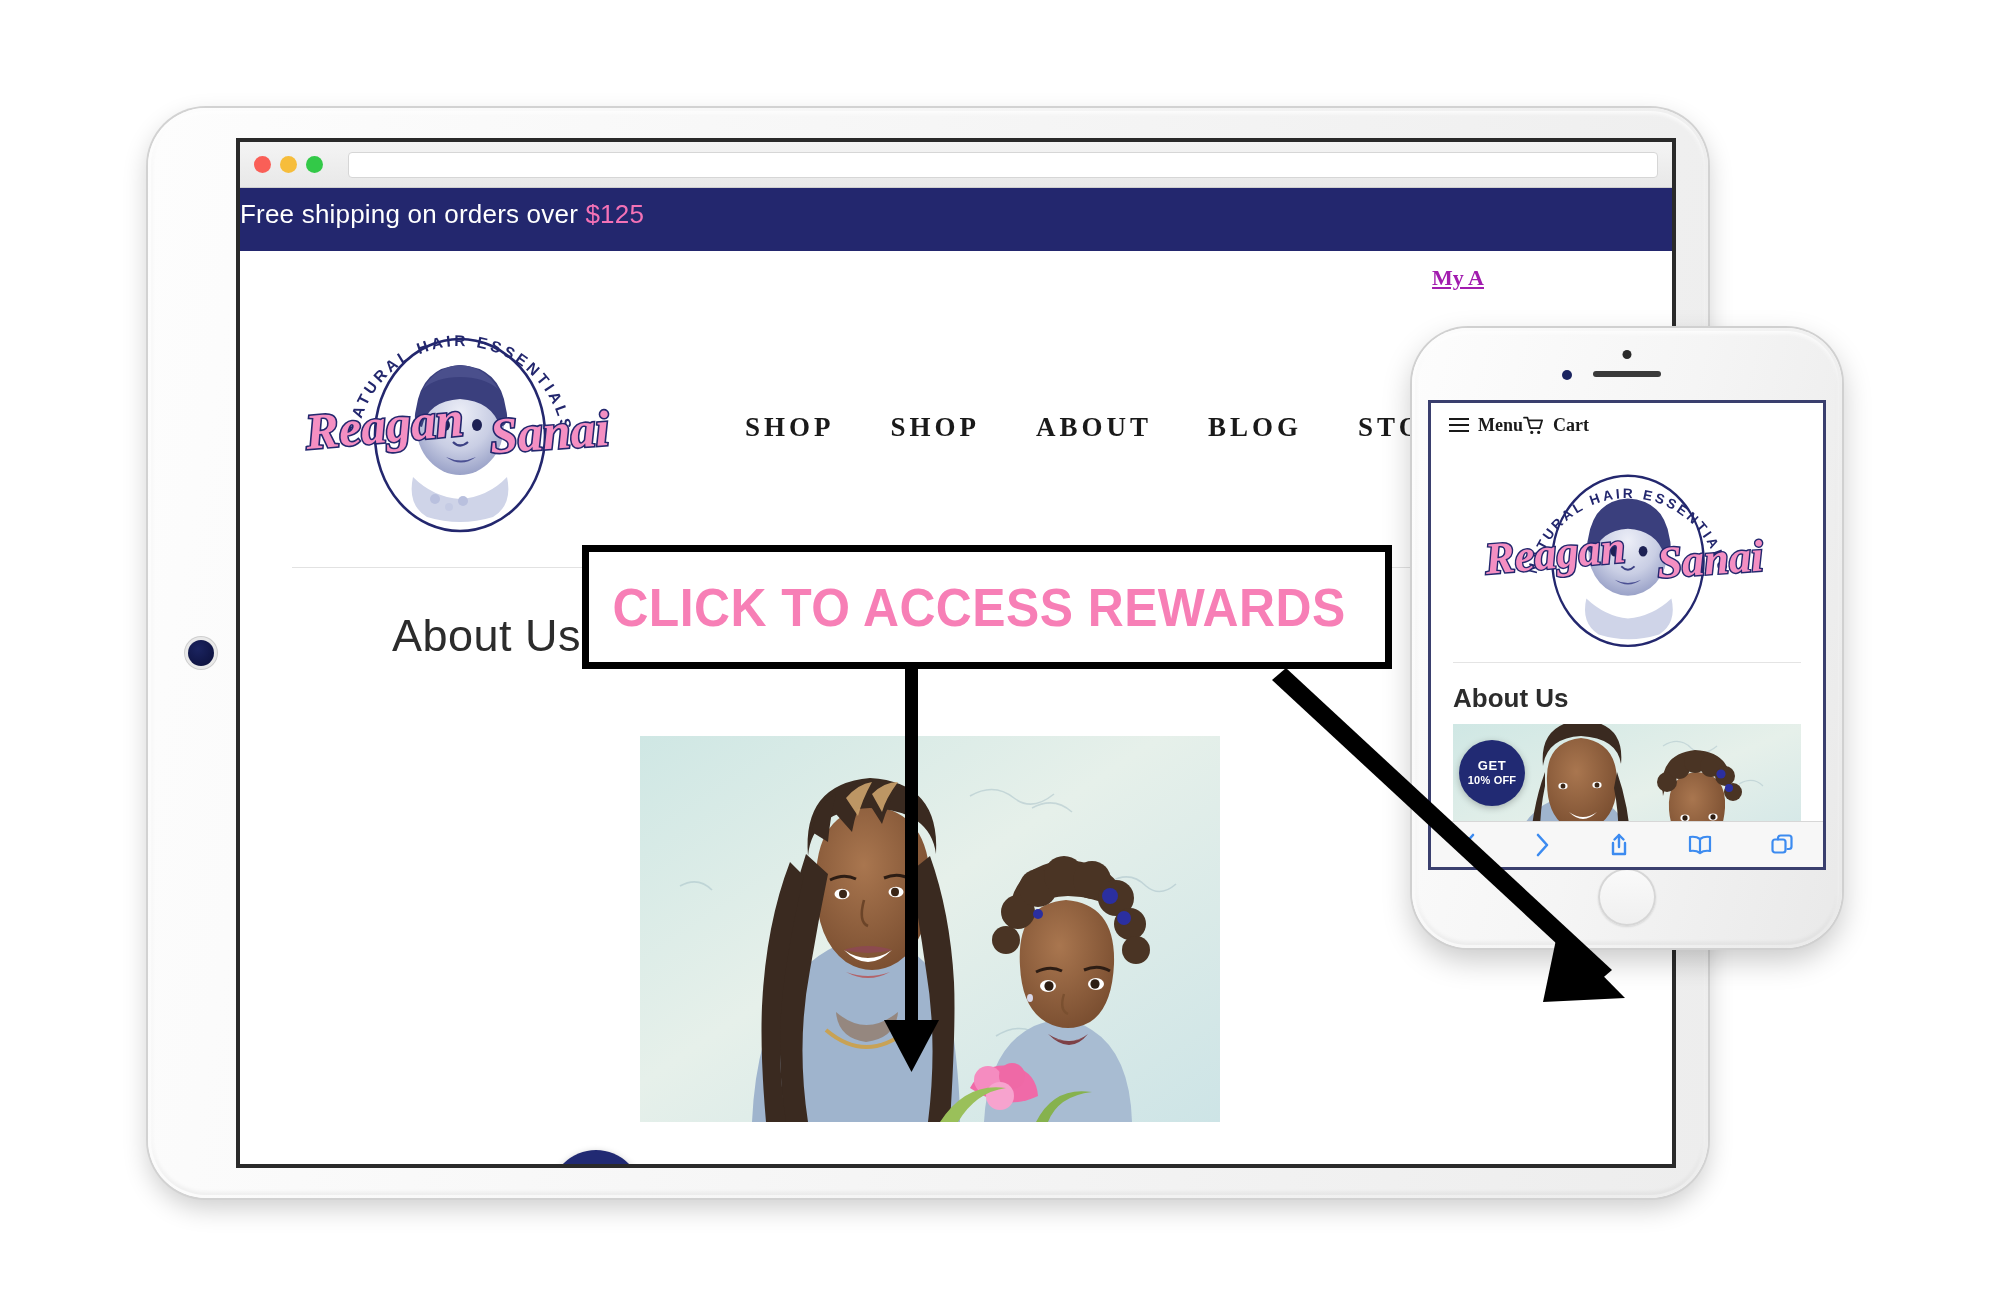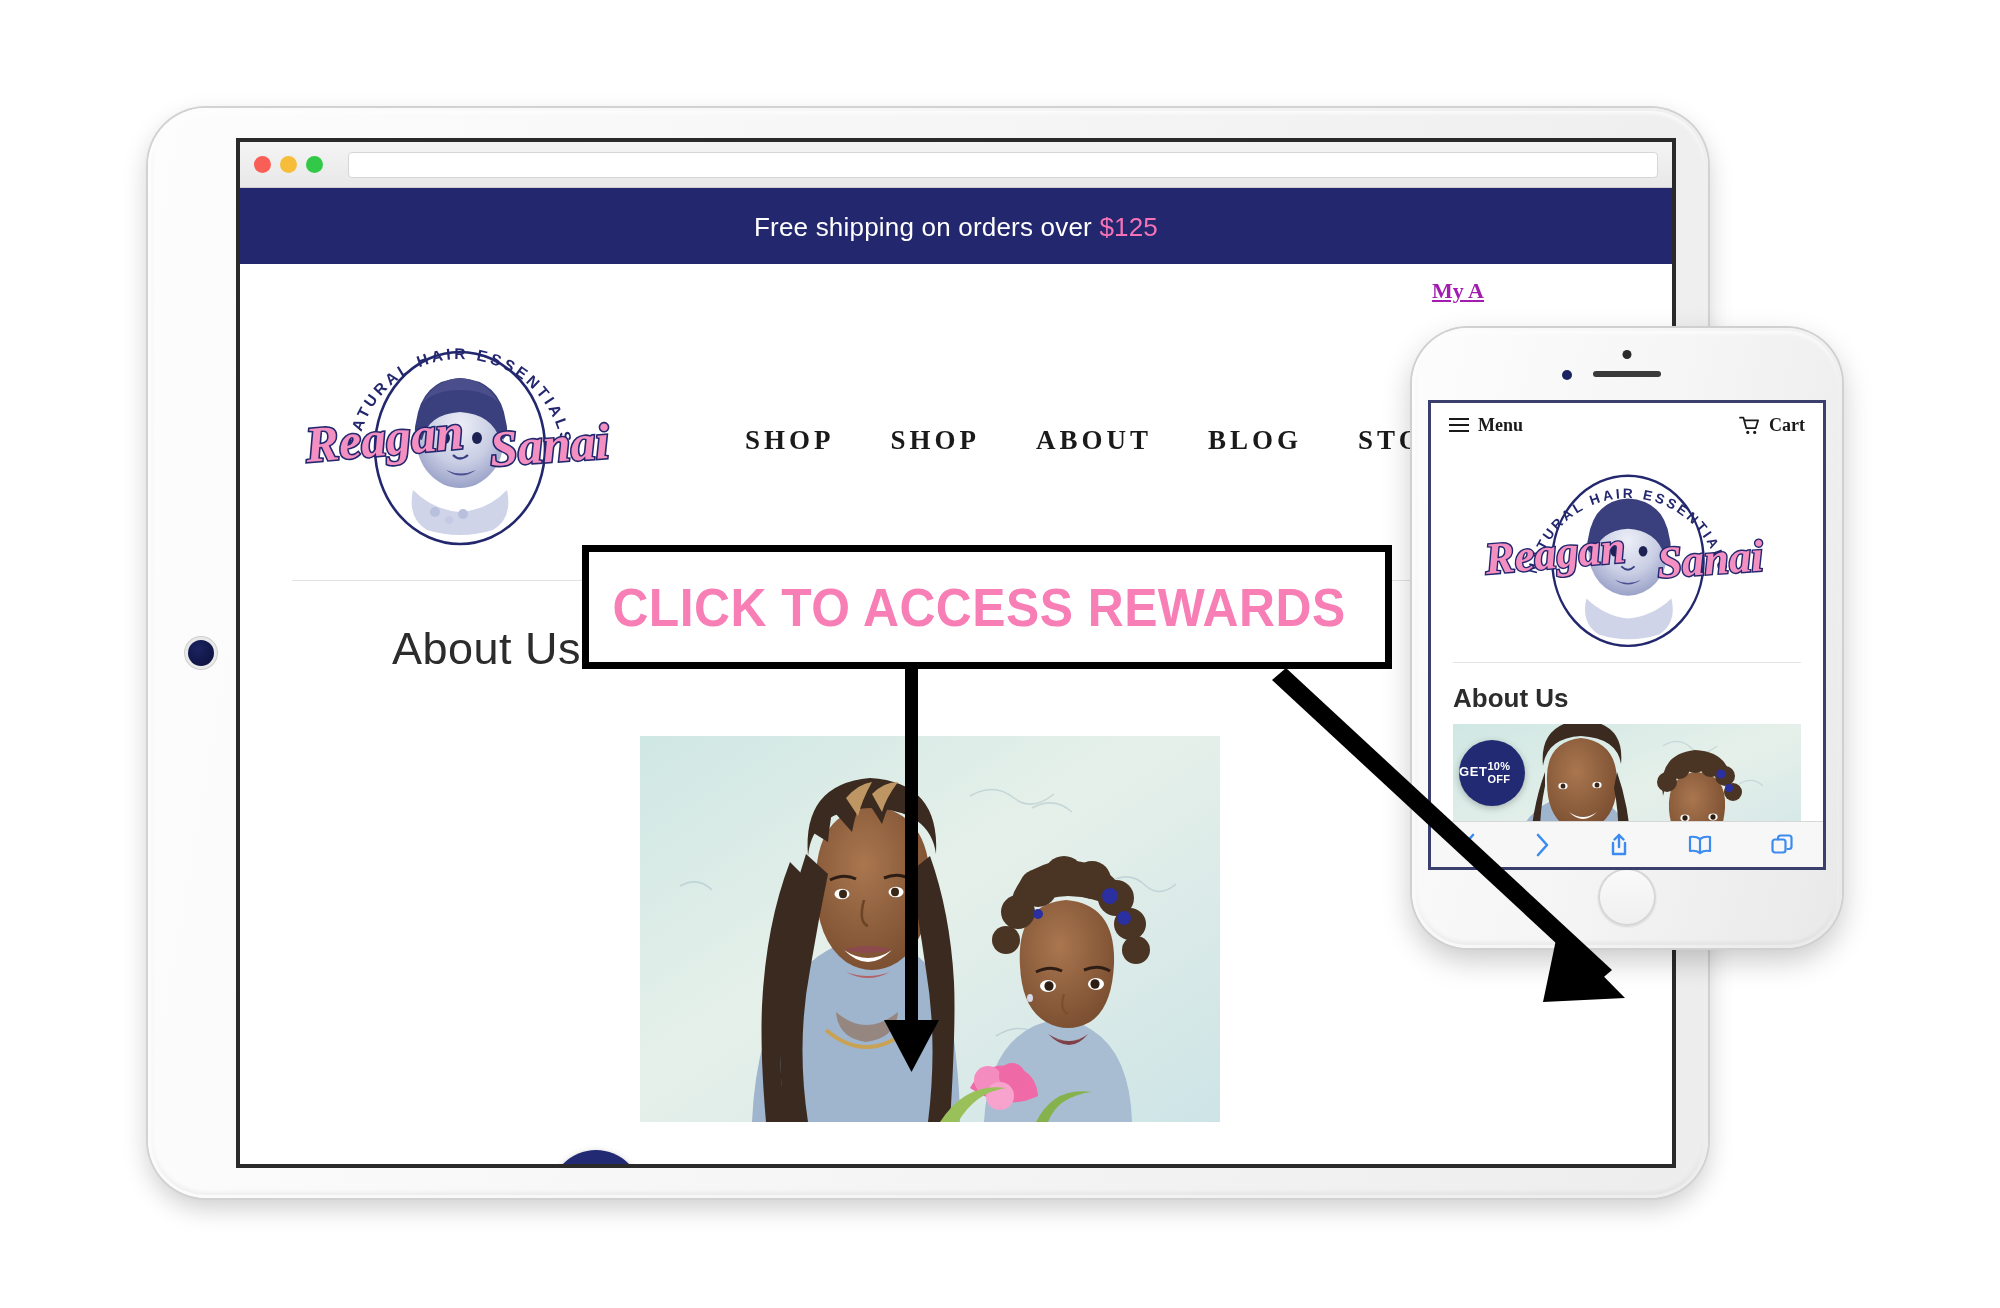--- a/index.html
+++ b/index.html
@@ -43,22 +43,22 @@
   }
   .dot { width:17px; height:17px; border-radius:50%; flex:0 0 auto; }
   .dot.red{background:#fa5f57;} .dot.yellow{background:#f6bd3b;} .dot.green{background:#33c948;}
   .url-bar {
     flex:1; height:26px; margin-left:16px; background:#ffffff;
     border:1px solid #d6d6d6; border-radius:4px;
   }
 
   
   .announce {
-    background:#23276e; color:#ffffff; text-align:center;
-    font-size:26px; padding:24px 0 21px; letter-spacing:.2px;
+    background:#23276e; color:#ffffff; 
+    font-size:26px; padding:11px 0 21px; letter-spacing:.2px;
   }
   .announce .amt { color:#f472b6; }
 
   
   .acct-row { height:62px; position:relative; background:#fff; }
   .acct-link {
     position:absolute; right:188px; top:14px;
     font-family:"Liberation Serif", serif; font-weight:bold;
     font-size:22px; color:#a21caf; white-space:nowrap;
   }
@@ -79,21 +79,21 @@
   }
 
   .tb-photo {
     position:absolute; left:400px; top:594px; width:580px; height:386px;
     overflow:hidden;
   }
 
   
   .badge-10 {
     position:absolute; width:92px; height:92px; border-radius:50%;
-    background:#212a73; color:#fff; display:flex; 
+    background:#212a73; color:#fff; display:flex; flex-direction:column;
     align-items:center; justify-content:center; line-height:1.12;
     font-weight:bold; box-shadow:0 2px 7px rgba(0,0,0,.25);
   }
   .badge-10 .l1{ font-size:19px; letter-spacing:.6px; }
   .badge-10 .l2{ font-size:21px; letter-spacing:.2px; }
 
   .tip {
     position:absolute; background:#000; color:#fff;
     font-size:20px; padding:8px 14px 10px; white-space:nowrap;
   }
@@ -117,21 +117,21 @@
     position:absolute; left:50%; bottom:22px; transform:translateX(-50%);
     width:58px;height:58px;border-radius:50%;
     background:linear-gradient(#fafafa,#efefef);
     box-shadow: inset 0 0 0 2px #d6d6d6, 0 1px 2px rgba(0,0,0,.12);
   }
   .ph-screen {
     position:absolute; left:16px; top:72px; width:398px; height:470px;
     background:#fff; border:3px solid #3a3f6e; overflow:hidden;
   }
   .ph-topbar {
-    height:44px; display:flex; align-items:center; justify-content:space-between;
+    height:44px; display:flex; align-items:center; 
     padding:0 18px; background:#fff;
   }
   .ph-menu, .ph-cart { display:flex; align-items:center; gap:9px; }
   .ph-menu span.lbl, .ph-cart span.lbl {
     font-family:"Liberation Serif", serif; font-weight:bold; font-size:18px; color:#1a1a1a;
   }
   .hamburger { display:flex; flex-direction:column; gap:3.5px; }
   .hamburger i { display:block; width:20px; height:2.4px; background:#1a1a1a; }
   .ph-logo { padding:6px 40px 10px; }
   .ph-divider { height:1px; background:#e4e4e4; margin:0 22px; }

